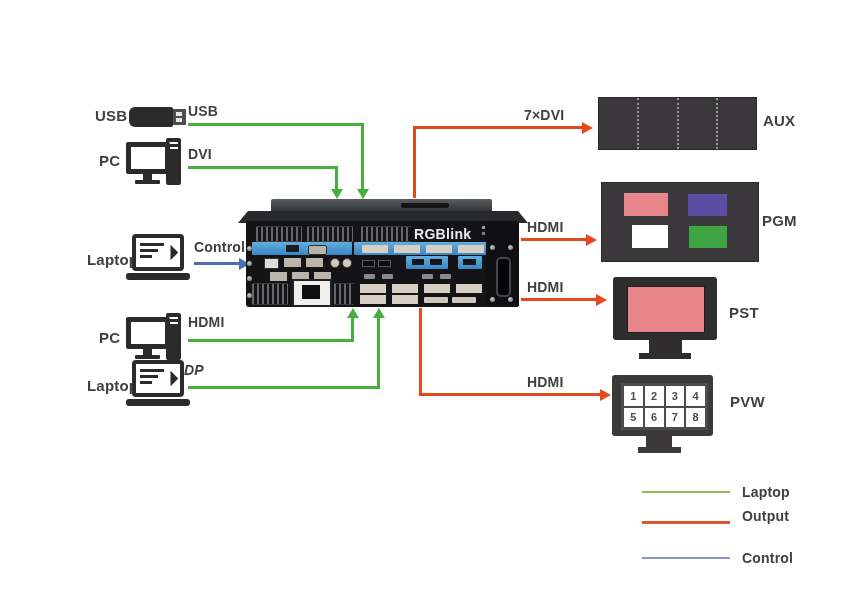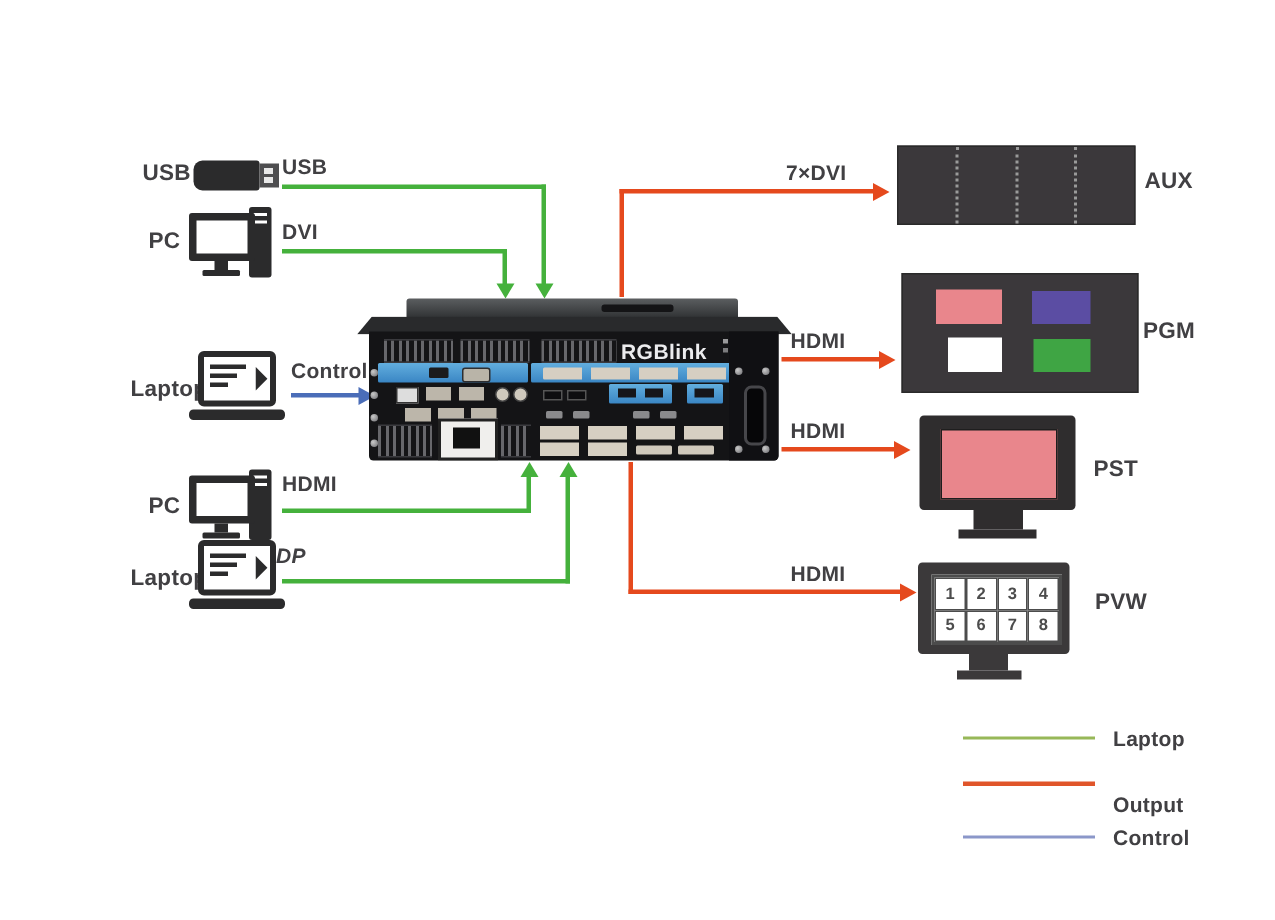--- a/index.html
+++ b/index.html
@@ -233,18 +233,18 @@
     </div>
   </div>
   <div class="abs" style="left:646px;top:436px;width:26px;height:11px;background:#3b393a;"></div>
   <div class="abs" style="left:638px;top:447px;width:43px;height:6px;background:#3b393a;"></div>
   <div class="lbl lbl-dev" style="left:730px;top:393px;">PVW</div>
 
   <div class="abs" style="left:642px;top:491px;width:88px;height:2px;background:#97b858;"></div>
   <div class="lbl legend-lbl" style="left:742px;top:484px;">Laptop</div>
 
   <div class="abs" style="left:642px;top:521px;width:88px;height:3px;background:#e0552a;"></div>
-  <div class="lbl legend-lbl" style="left:742px;top:528px;">Output</div>
+  <div class="lbl legend-lbl" style="left:742px;top:508px;">Output</div>
 
   <div class="abs" style="left:642px;top:557px;width:88px;height:2px;background:#8b97c9;"></div>
   <div class="lbl legend-lbl" style="left:742px;top:550px;">Control</div>
 
 </div>
 
 </body></html>

